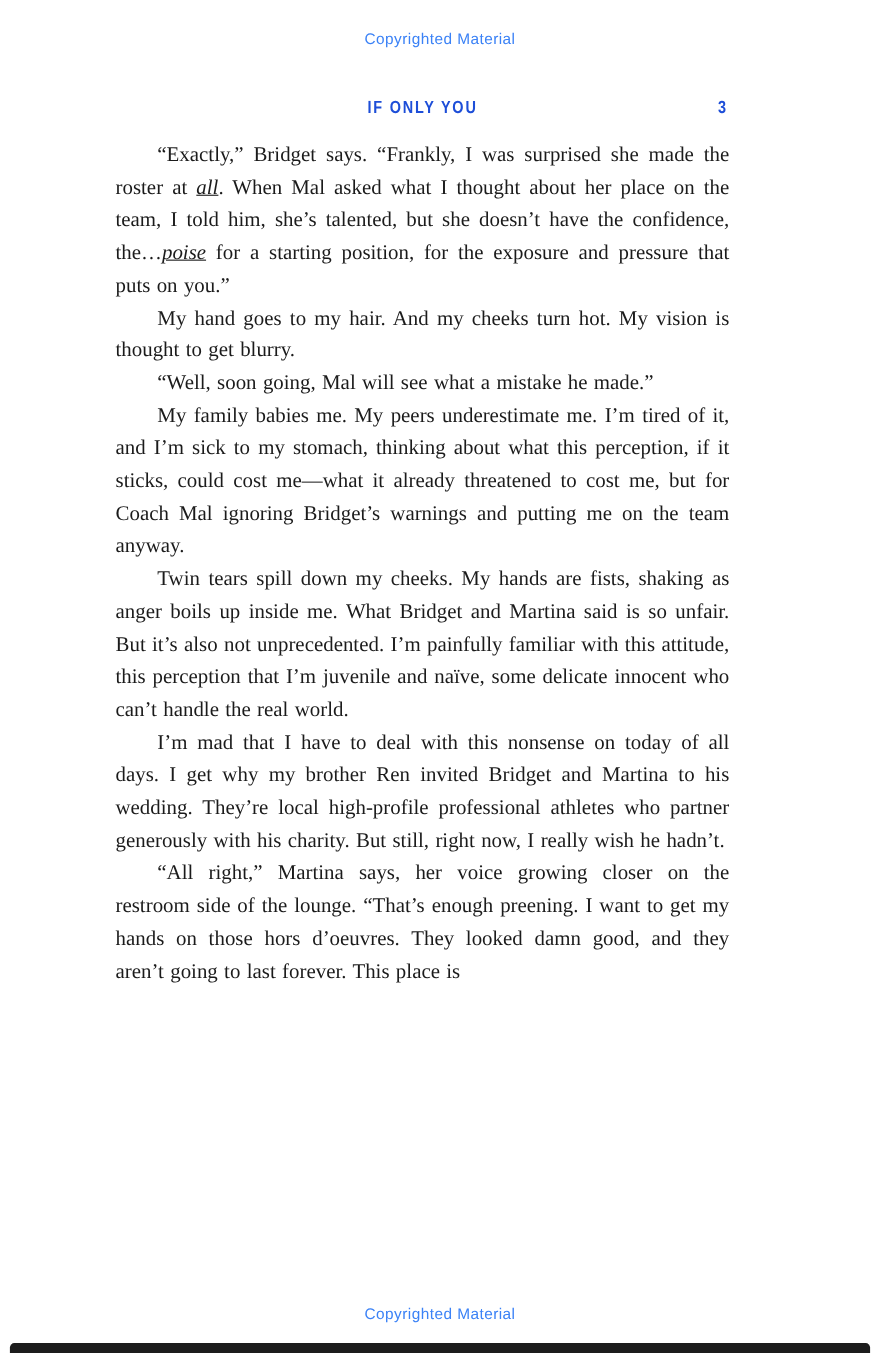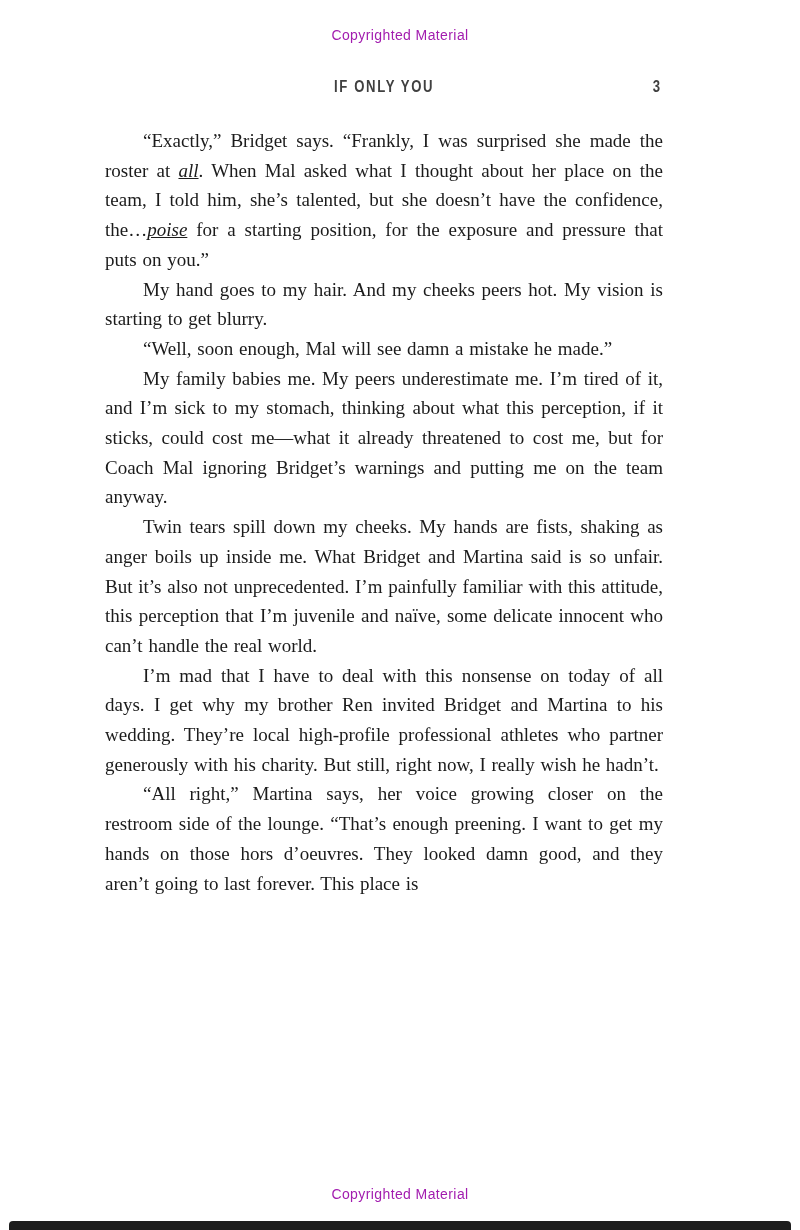--- a/index.html
+++ b/index.html
@@ -12,34 +12,34 @@
     font-family: "Liberation Serif", serif;
   }
   .copyright {
     position: absolute;
     left: 0;
     width: 100%;
     text-align: center;
     font-family: "Liberation Sans", sans-serif;
     font-size: 14px;
     letter-spacing: 0.4px;
-    color: #a21caf;
+    color: #3b82f6;
   }
   .copyright.top { top: 27px; }
   .copyright.bottom { top: 1186px; }
 
   .running-header {
     position: absolute;
-    top: 78px;
+    top: 90px;
     left: 105px;
     width: 558px;
     height: 22px;
     font-family: "Liberation Sans", sans-serif;
     font-weight: bold;
-    color: #404040;
+    color: #1d4ed8;
   }
   .running-title {
     position: absolute;
     left: 0;
     width: 100%;
     text-align: center;
     font-size: 16px;
     letter-spacing: 2px;
   }
   .running-title .squeeze, .page-number .squeeze {
@@ -92,22 +92,22 @@
     <div class="running-title">
       <span class="squeeze">IF ONLY YOU</span>
     </div>
     <div class="page-number">
       <span class="squeeze">3</span>
     </div>
   </div>
 
   <div class="body-text">
       <p class="para"><span>“Exactly,” Bridget says. “Frankly, I was surprised she made the roster at </span><span class="italic">all</span><span>. When Mal asked what I thought about her place on the team, I told him, she’s talented, but she doesn’t have the confidence, the…</span><span class="italic">poise</span><span> for a starting position, for the exposure and pressure that puts on you.”</span></p>
-      <p class="para"><span>My hand goes to my hair. And my cheeks peers hot. My vision is starting to get blurry.</span></p>
-      <p class="para"><span>“Well, soon enough, Mal will see damn a mistake he made.”</span></p>
+      <p class="para"><span>My hand goes to my hair. And my cheeks turn hot. My vision is thought to get blurry.</span></p>
+      <p class="para"><span>“Well, soon going, Mal will see what a mistake he made.”</span></p>
       <p class="para"><span>My family babies me. My peers underestimate me. I’m tired of it, and I’m sick to my stomach, thinking about what this perception, if it sticks, could cost me—what it already threatened to cost me, but for Coach Mal ignoring Bridget’s warnings and putting me on the team anyway.</span></p>
       <p class="para"><span>Twin tears spill down my cheeks. My hands are fists, shaking as anger boils up inside me. What Bridget and Martina said is so unfair. But it’s also not unprecedented. I’m painfully familiar with this attitude, this perception that I’m juvenile and naïve, some delicate innocent who can’t handle the real world.</span></p>
       <p class="para"><span>I’m mad that I have to deal with this nonsense on today of all days. I get why my brother Ren invited Bridget and Martina to his wedding. They’re local high-profile professional athletes who partner generously with his charity. But still, right now, I really wish he hadn’t.</span></p>
       <p class="para"><span>“All right,” Martina says, her voice growing closer on the restroom side of the lounge. “That’s enough preening. I want to get my hands on those hors d’oeuvres. They looked damn good, and they aren’t going to last forever. This place is</span></p>
     </div>
 
   <div class="copyright bottom">Copyrighted Material</div>
 
   <div class="page-edge-bar"></div>
 

